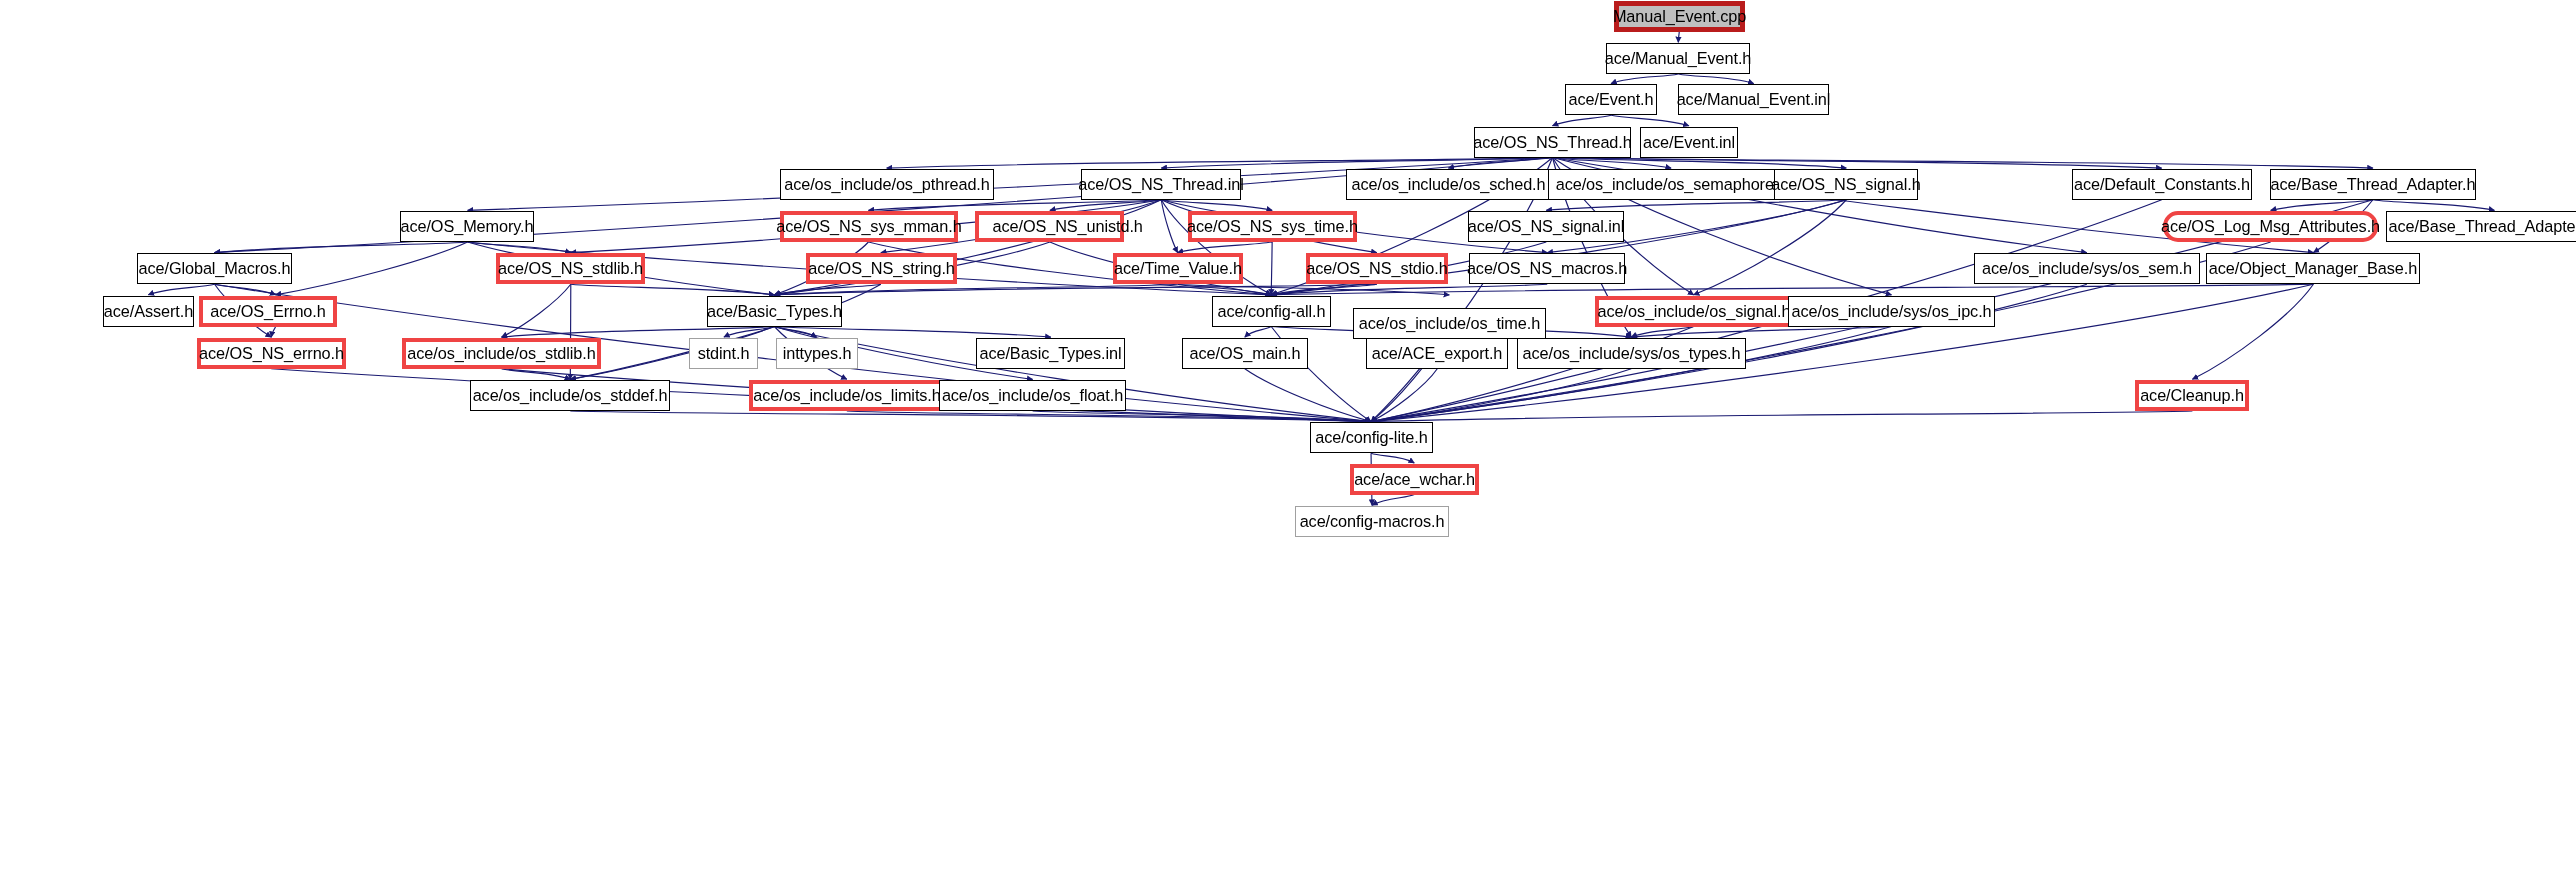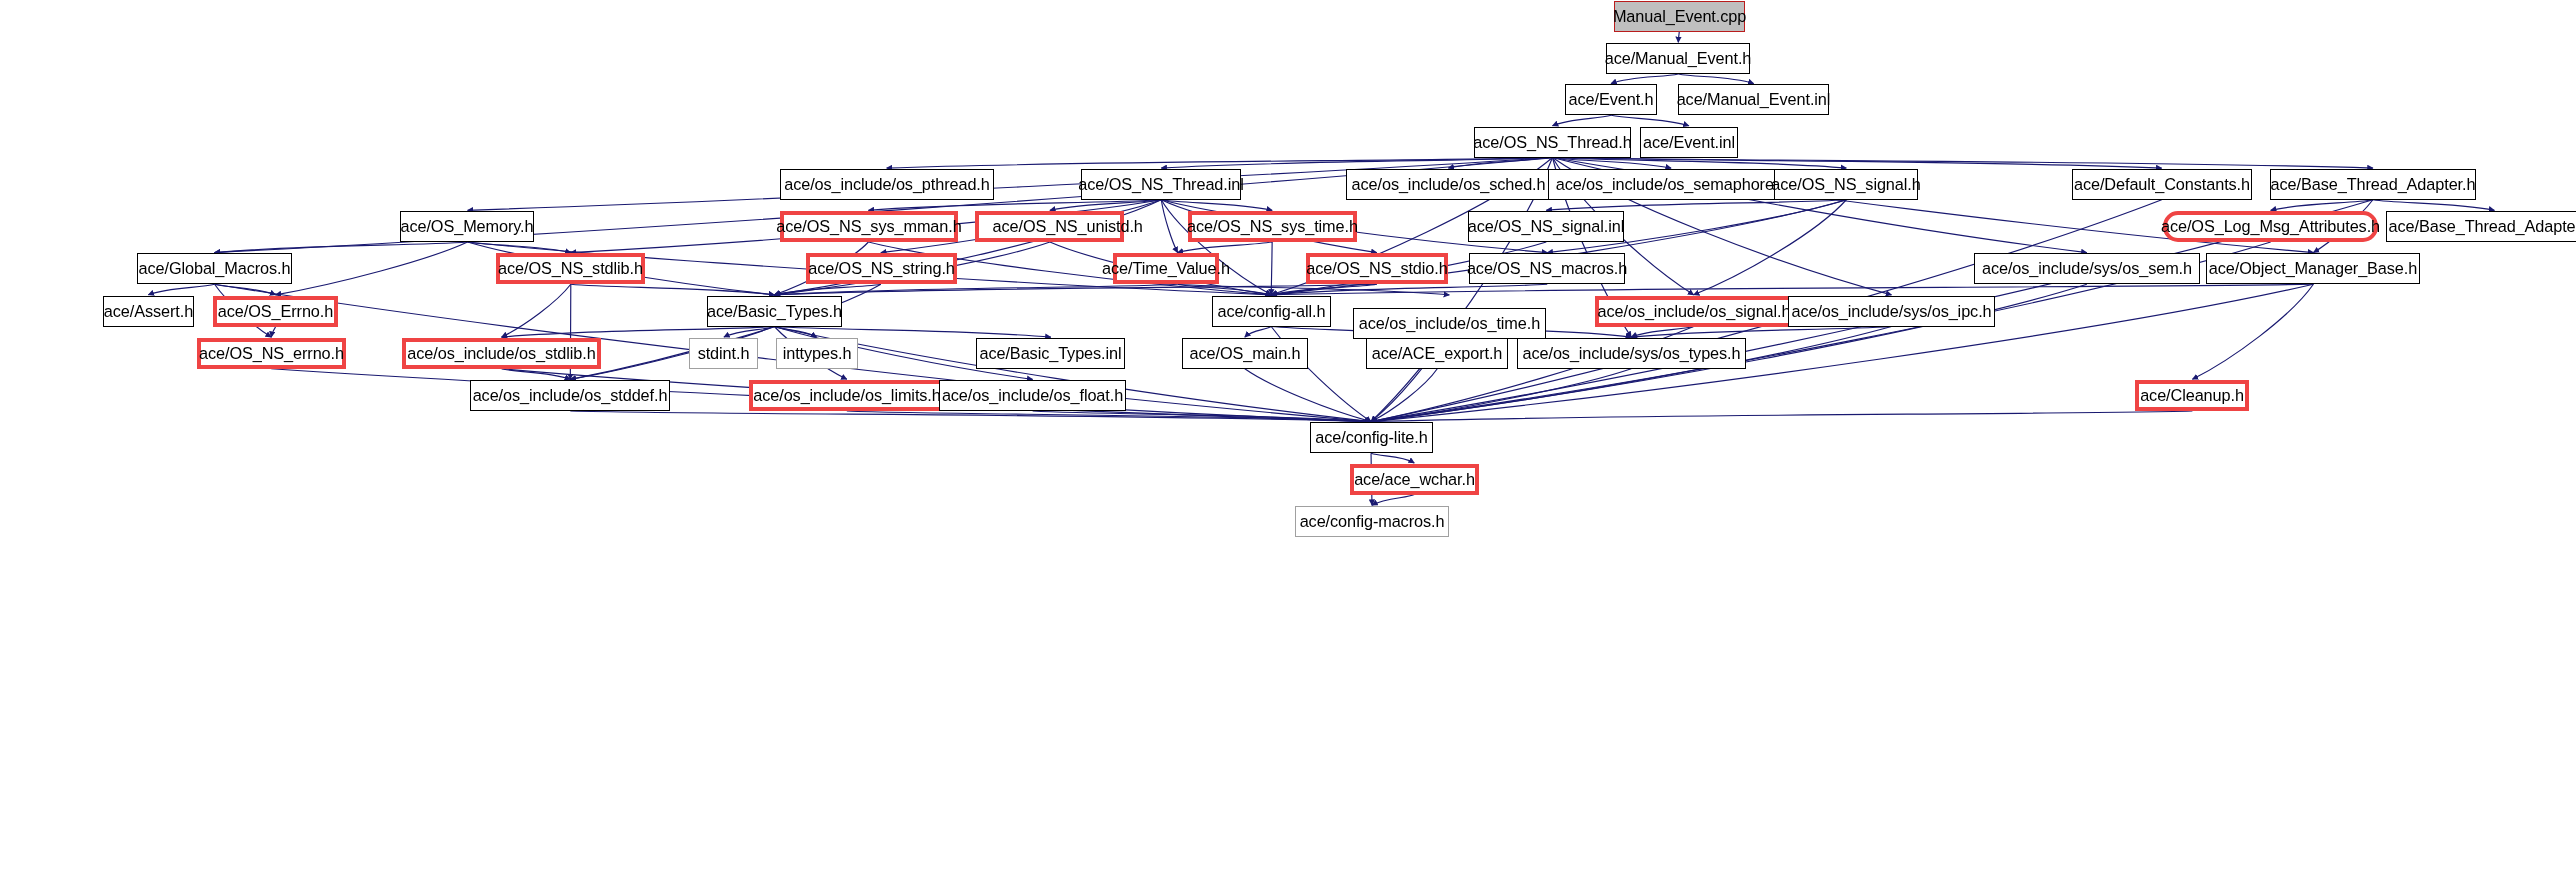--- a/index.html
+++ b/index.html
@@ -42,21 +42,21 @@
     line-height: 1;
     color: #000000;
     background: #ffffff;
     border: 1px solid #000000;
     height: 31px;
     padding: 0 6.7px;
     letter-spacing: -0.1px;
   }
   .gnode.root {
     background: #bfbfbf;
-    border: 1px solid #b91c1c;
+    border: 5px solid #b91c1c;
   }
   .gnode.red {
     border: 4px solid #ef4444;
   }
   .gnode.gray {
     border: 1px solid #a0a0a0;
   }
 </style>
 </head>
 <body>
@@ -237,39 +237,39 @@
       </div>
       <div class="gnode" style="left: 137px; top: 253px; width: 155px;">
         <span>ace/Global_Macros.h</span>
       </div>
       <div class="gnode red" style="left: 496px; top: 253px; width: 149px;">
         <span>ace/OS_NS_stdlib.h</span>
       </div>
       <div class="gnode red" style="left: 806px; top: 253px; width: 151px;">
         <span>ace/OS_NS_string.h</span>
       </div>
-      <div class="gnode red" style="left: 1113px; top: 253px; width: 106px;">
+      <div class="gnode red" style="left: 1113px; top: 253px; width: 130px;">
         <span>ace/Time_Value.h</span>
       </div>
       <div class="gnode red" style="left: 1306px; top: 253px; width: 142px;">
         <span>ace/OS_NS_stdio.h</span>
       </div>
       <div class="gnode" style="left: 1469px; top: 253px; width: 156px;">
         <span>ace/OS_NS_macros.h</span>
       </div>
       <div class="gnode" style="left: 1974px; top: 253px; width: 226px;">
         <span>ace/os_include/sys/os_sem.h</span>
       </div>
       <div class="gnode" style="left: 2206px; top: 253px; width: 214px;">
         <span>ace/Object_Manager_Base.h</span>
       </div>
       <div class="gnode" style="left: 103px; top: 296px; width: 91px;">
         <span>ace/Assert.h</span>
       </div>
-      <div class="gnode red" style="left: 213px; top: 296px; width: 125px;">
+      <div class="gnode red" style="left: 199px; top: 296px; width: 138px;">
         <span>ace/OS_Errno.h</span>
       </div>
       <div class="gnode" style="left: 707px; top: 296px; width: 135px;">
         <span>ace/Basic_Types.h</span>
       </div>
       <div class="gnode" style="left: 1212px; top: 296px; width: 119px;">
         <span>ace/config-all.h</span>
       </div>
       <div class="gnode" style="left: 1353px; top: 308px; width: 193px;">
         <span>ace/os_include/os_time.h</span>

